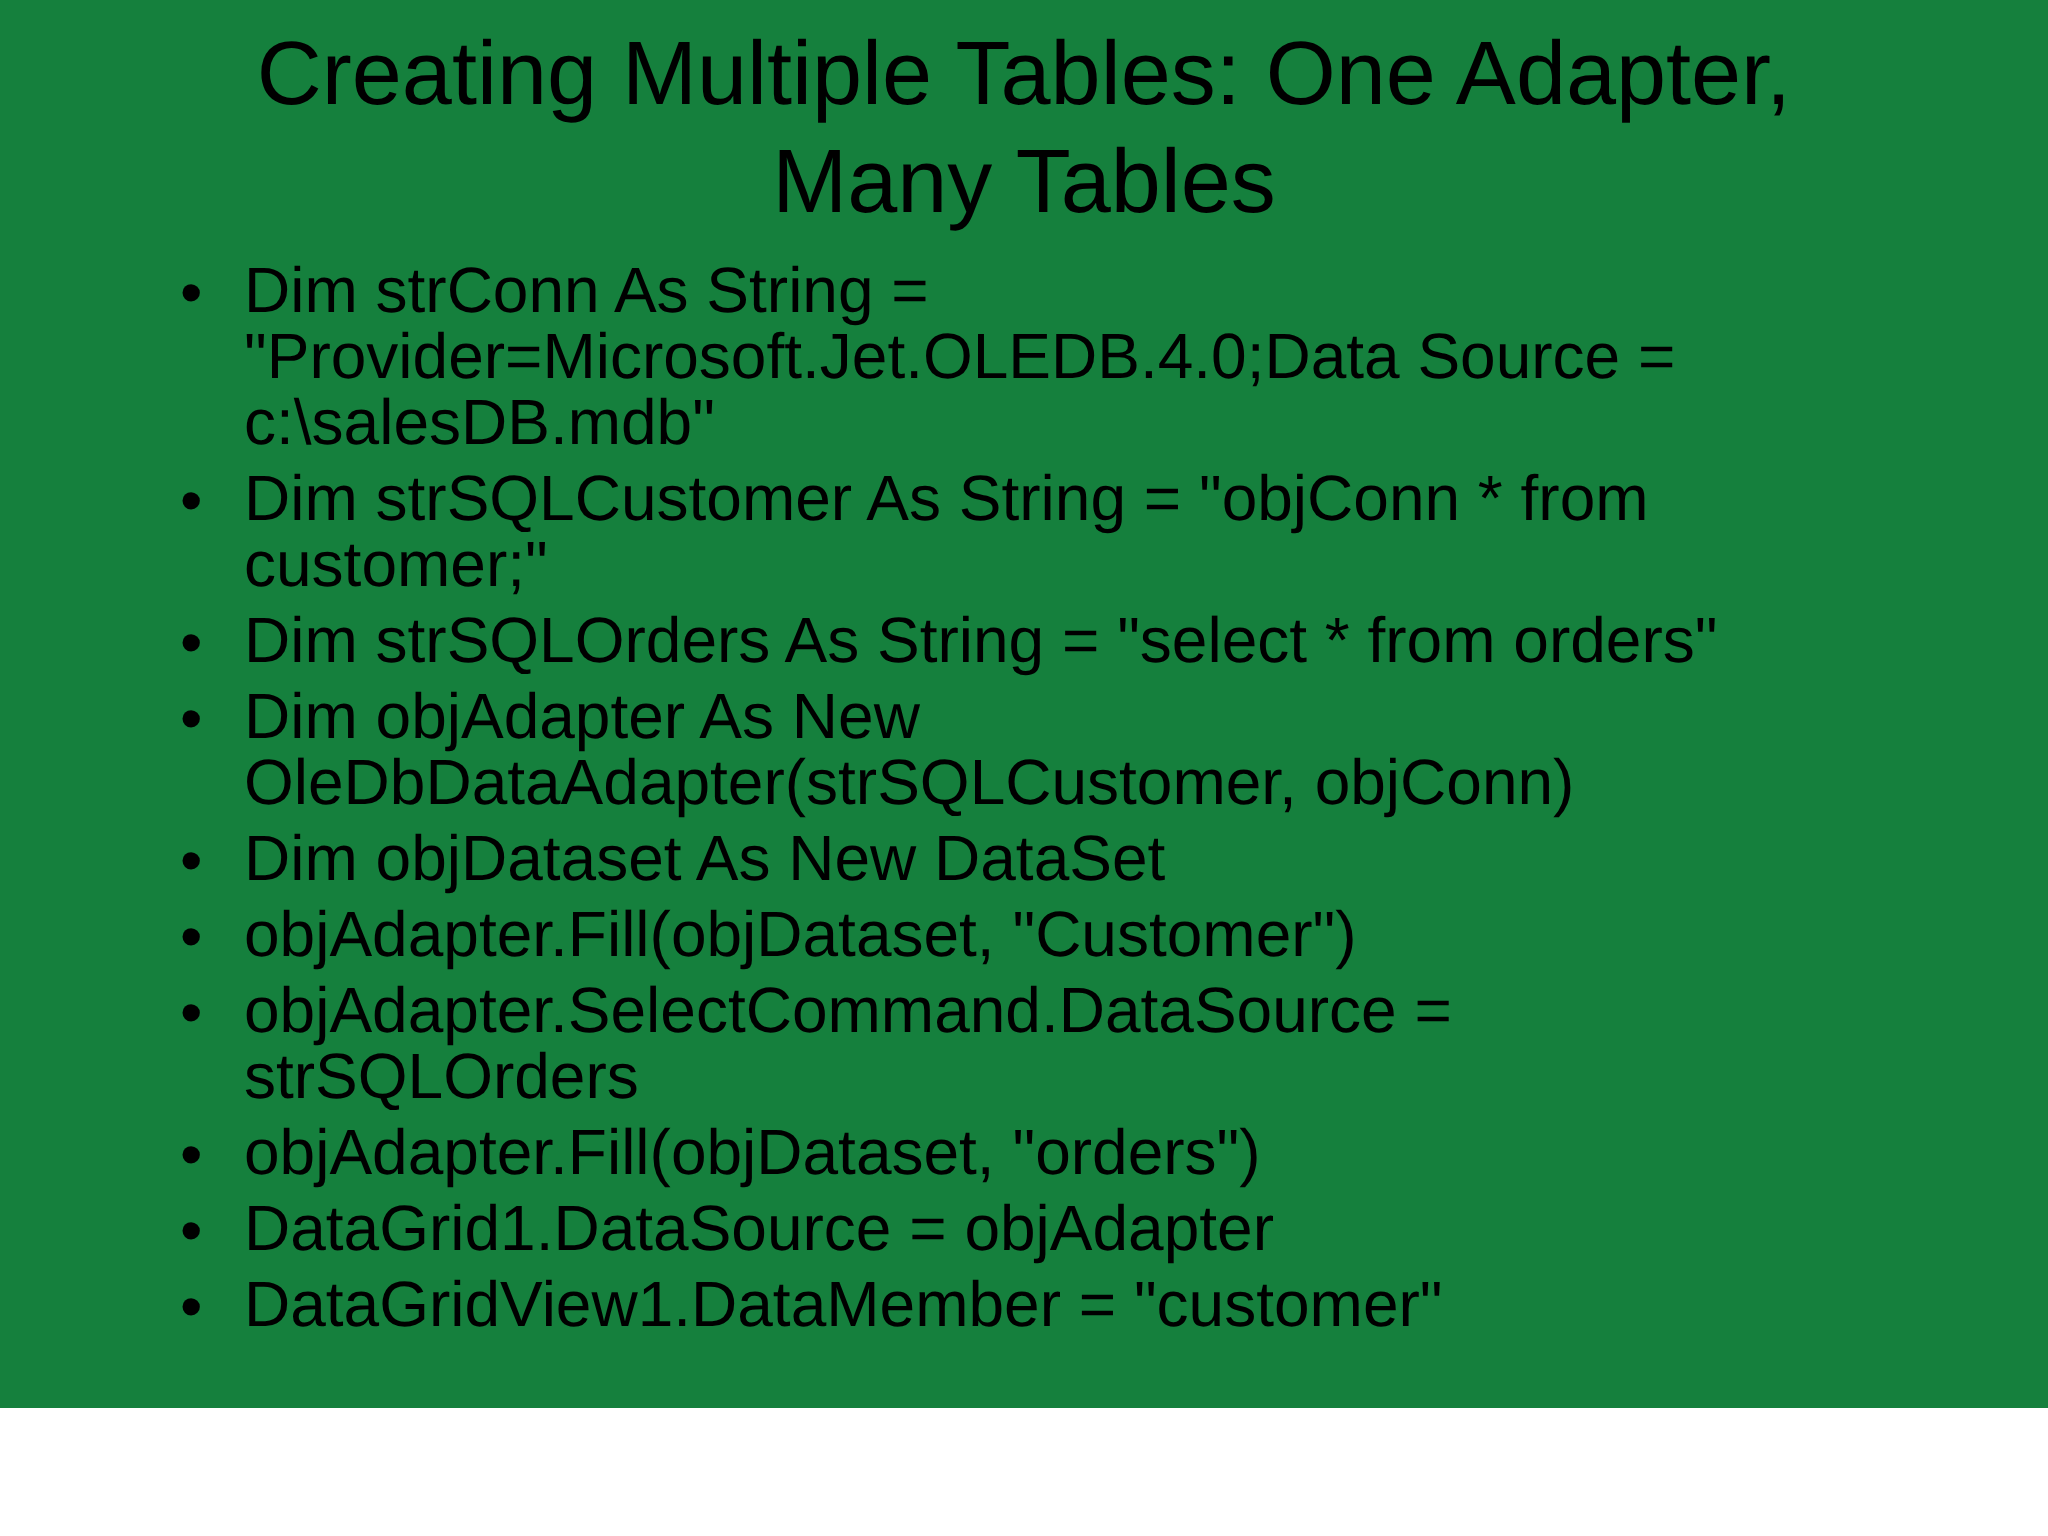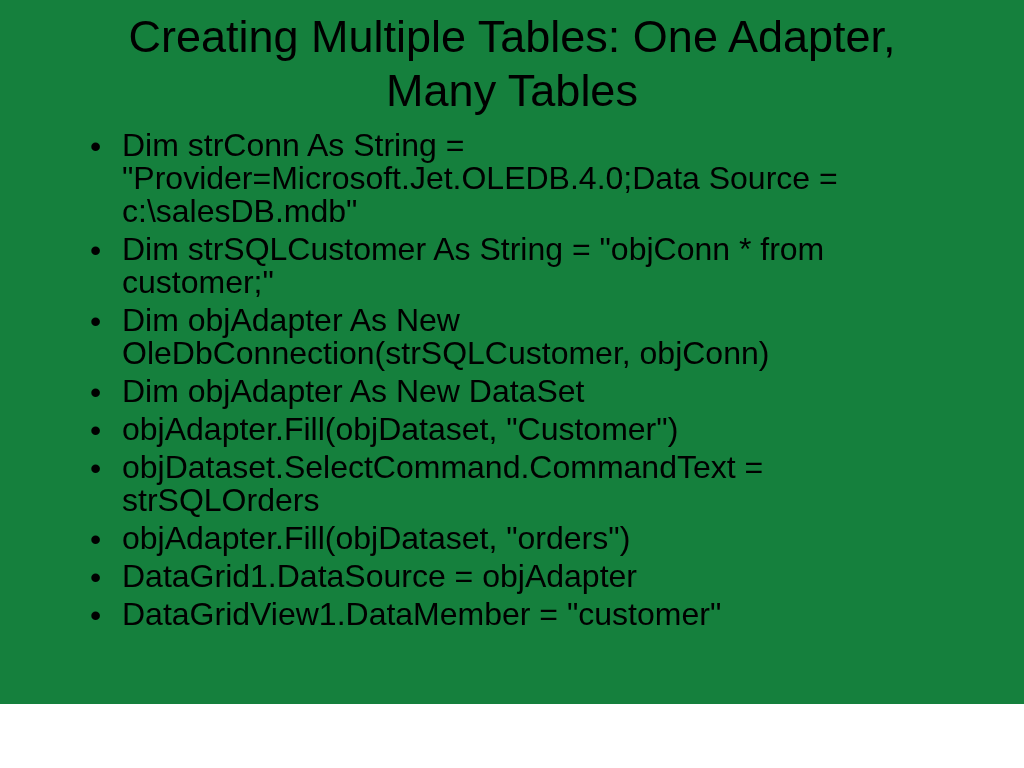--- a/index.html
+++ b/index.html
@@ -48,21 +48,22 @@
   }
 </style>
 </head>
 <body>
 
 <div class="slide">
   <h1 class="title">Creating Multiple Tables: One Adapter, Many Tables</h1>
   <ul class="bullets">
       <li class="bullet-item">Dim strConn As String = "Provider=Microsoft.Jet.OLEDB.4.0;Data Source = c:\salesDB.mdb"</li>
       <li class="bullet-item">Dim strSQLCustomer As String = "objConn * from customer;"</li>
-      <li class="bullet-item">Dim objAdapter As New OleDbConnection(strSQLCustomer, objConn)</li>
-      <li class="bullet-item">Dim objAdapter As New DataSet</li>
+      <li class="bullet-item">Dim strSQLOrders As String = "select * from orders"</li>
+      <li class="bullet-item">Dim objAdapter As New OleDbDataAdapter(strSQLCustomer, objConn)</li>
+      <li class="bullet-item">Dim objDataset As New DataSet</li>
       <li class="bullet-item">objAdapter.Fill(objDataset, "Customer")</li>
-      <li class="bullet-item">objDataset.SelectCommand.CommandText = strSQLOrders</li>
+      <li class="bullet-item">objAdapter.SelectCommand.DataSource = strSQLOrders</li>
       <li class="bullet-item">objAdapter.Fill(objDataset, "orders")</li>
       <li class="bullet-item">DataGrid1.DataSource = objAdapter</li>
       <li class="bullet-item">DataGridView1.DataMember = "customer"</li>
     </ul>
 </div>
 
 </body></html>

